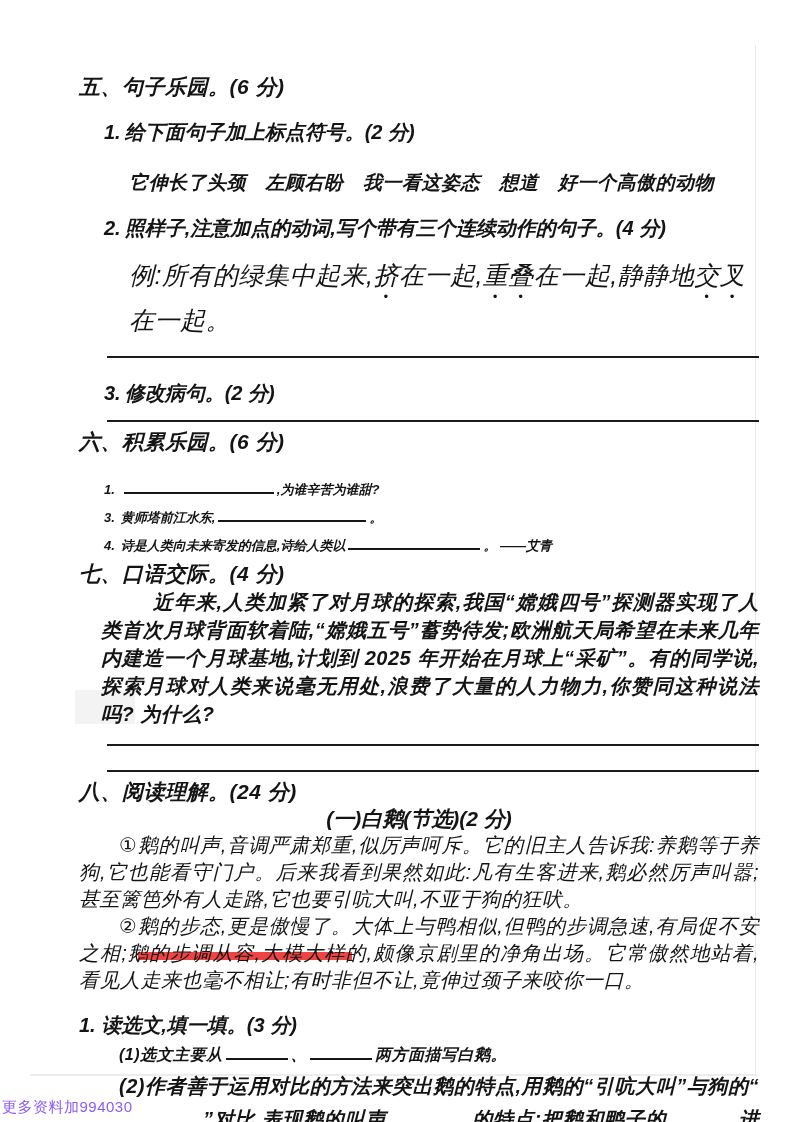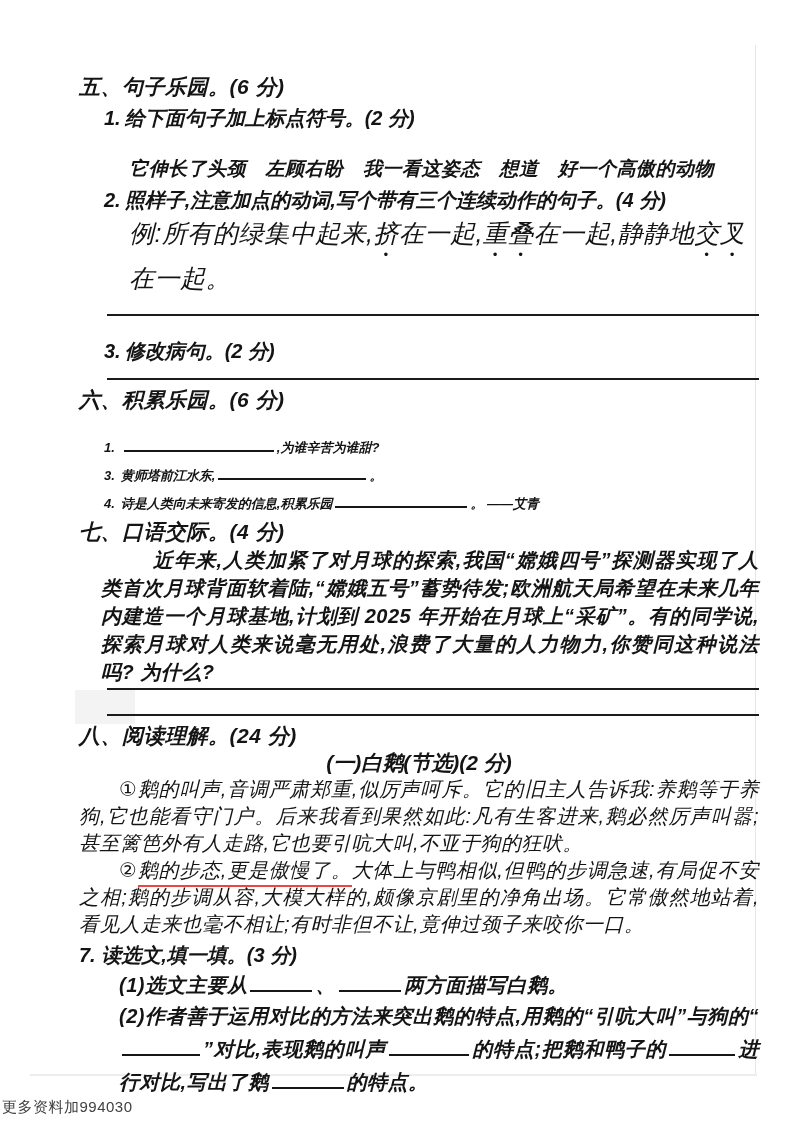--- a/index.html
+++ b/index.html
@@ -18,21 +18,21 @@
 
   .content{position:absolute;left:79px;top:73px;width:680px;font-style:italic;}
 
   .sec-title{font-size:21px;font-weight:700;line-height:28px;letter-spacing:.5px;}
   .q{font-size:20px;font-weight:700;line-height:30px;padding-left:25px;}
   .q .num{margin-right:4px;}
   .sent{font-size:19px;font-weight:700;line-height:28px;padding-left:50px;letter-spacing:.5px;margin-top:22px;}
   .example{font-size:25px;font-weight:400;line-height:32px;padding-left:50px;letter-spacing:.5px;}
 
   .ans-line{height:0;border-top:2px solid #1b1b1b;margin-left:28px;}
-  .mt2{margin-top:2px;}.mt4{margin-top:20px;}.mt6{margin-top:6px;}.mt12{margin-top:12px;}.mt24{margin-top:24px;}
+  .mt2{margin-top:16px;}.mt4{margin-top:20px;}.mt6{margin-top:6px;}.mt12{margin-top:12px;}.mt24{margin-top:24px;}
 
   .fill-item{font-size:13px;font-weight:700;line-height:28px;padding-left:25px;}
   .fill-item .num{margin-right:6px;}
 
   .para-bold{
     font-size:20px;font-weight:700;line-height:28px;
     padding-left:22px;text-align:justify;text-indent:2.6em;letter-spacing:.5px;
   }
   .passage{
     font-size:20px;font-weight:400;line-height:27px;
@@ -41,26 +41,26 @@
   .center-title{font-size:21px;font-weight:700;line-height:26px;text-align:center;}
 
   .blank{display:inline-block;border-bottom:2px solid #161616;margin:0 3px;vertical-align:baseline;}
   .bw150{width:150px;}.bw148{width:148px;}.bw132{width:132px;}
   .bw62{width:62px;}.bw78{width:78px;}.bw80{width:80px;}.bw66{width:66px;}.bw72{width:72px;}
 
   .emdot{
     -webkit-text-emphasis:filled dot #141414;text-emphasis:filled dot #141414;
     -webkit-text-emphasis-position:under right;text-emphasis-position:under right;
   }
-  .ul-sent{border-bottom:2px solid #ef4444;padding-bottom:4px;}
+  .ul-sent{border-bottom:8px solid #ef4444;padding-bottom:15px;}
 
-  .sub-q{font-size:20px;font-weight:700;line-height:30px;padding-left:40px;letter-spacing:.5px;}
+  .sub-q{font-size:16px;font-weight:700;line-height:30px;padding-left:40px;letter-spacing:.5px;}
   .sub-q-wrap{font-size:20px;font-weight:700;line-height:33px;padding-left:40px;text-align:justify;letter-spacing:.5px;}
 
-  .watermark{position:absolute;left:2px;top:1098px;font-size:15px;font-weight:400;color:#404040;letter-spacing:.5px;}
+  .watermark{position:absolute;left:2px;top:1098px;font-size:15px;font-weight:400;color:#8b5cf6;letter-spacing:.5px;}
 </style>
 </head>
 <body>
 
 <div class="page">
   <div class="edge-v"></div>
   <div class="edge-h"></div>
   <div class="artifact-box"></div>
 
   <div class="content">
@@ -89,38 +89,38 @@
 
     <div class="sec-title mt6">六、积累乐园。(6 分)</div>
 
     <div class="fill-item mt4">
       <span class="num">1.</span><span></span><span class="blank bw150"></span><span>,为谁辛苦为谁甜?</span>
     </div>
     <div class="fill-item">
       <span class="num">3.</span><span>黄师塔前江水东,</span><span class="blank bw148"></span><span>。</span>
     </div>
     <div class="fill-item">
-      <span class="num">4.</span><span>诗是人类向未来寄发的信息,积累乐园</span><span class="blank bw132"></span><span>。 ——艾青</span>
+      <span class="num">4.</span><span>诗是人类向未来寄发的信息,诗给人类以</span><span class="blank bw132"></span><span>。 ——艾青</span>
     </div>
 
     <div class="sec-title">七、口语交际。(4 分)</div>
     <div class="para-bold">近年来,人类加紧了对月球的探索,我国“嫦娥四号”探测器实现了人类首次月球背面软着陆,“嫦娥五号”蓄势待发;欧洲航天局希望在未来几年内建造一个月球基地,计划到 2025 年开始在月球上“采矿”。有的同学说,探索月球对人类来说毫无用处,浪费了大量的人力物力,你赞同这种说法吗? 为什么?</div>
 
     <div class="ans-line mt2"></div>
     <div class="ans-line mt24"></div>
 
     <div class="sec-title mt6">八、阅读理解。(24 分)</div>
     <div class="center-title">(一)白鹅(节选)(2 分)</div>
 
     <div class="passage">①鹅的叫声,音调严肃郑重,似厉声呵斥。它的旧主人告诉我:养鹅等于养狗,它也能看守门户。后来我看到果然如此:凡有生客进来,鹅必然厉声叫嚣;甚至篱笆外有人走路,它也要引吭大叫,不亚于狗的狂吠。</div>
     <div class="passage">
       <span>②</span><span class="ul-sent">鹅的步态,更是傲慢了。</span><span>大体上与鸭相似,但鸭的步调急速,有局促不安之相;鹅的步调从容,大模大样的,颇像京剧里的净角出场。它常傲然地站着,看见人走来也毫不相让;有时非但不让,竟伸过颈子来咬你一口。</span>
     </div>
 
-    <div class="q mt2" style="padding-left:0;">7. 读选文,填一填。(3 分)</div>
+    <div class="q mt2" style="padding-left:0;">1. 读选文,填一填。(3 分)</div>
 
     <div class="sub-q">
       <span>(1)选文主要从</span><span class="blank bw62"></span><span>、</span><span class="blank bw62"></span><span>两方面描写白鹅。</span>
     </div>
 
     <div class="sub-q-wrap">
       <span>(2)作者善于运用对比的方法来突出鹅的特点,用鹅的“引吭大叫”与狗的“</span><span class="blank bw78"></span><span>”对比,表现鹅的叫声</span><span class="blank bw80"></span><span>的特点;把鹅和鸭子的</span><span class="blank bw66"></span><span>进行对比,写出了鹅</span><span class="blank bw72"></span><span>的特点。</span>
     </div>
 
   </div>

